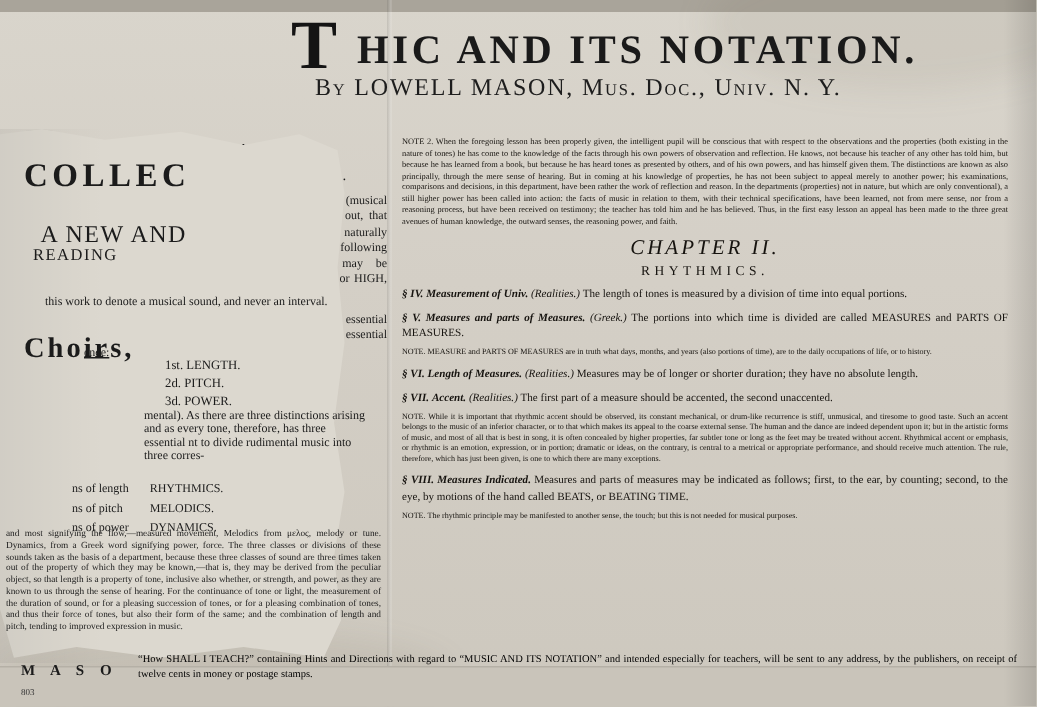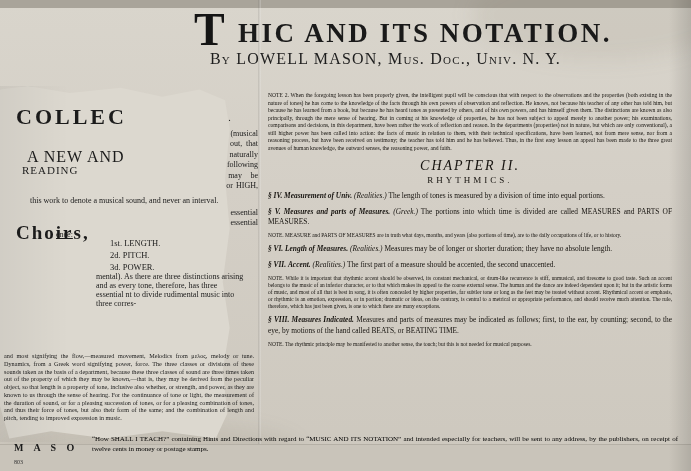--- a/index.html
+++ b/index.html
@@ -177,20 +177,36 @@
   <div class="frag-txt" id="f-small2">ence:</div>
 
   <div class="frag-txt" id="f-list">
     <div>1st. LENGTH.</div>
     <div>2d. PITCH.</div>
     <div>3d. POWER.</div>
   </div>
 
   <div class="frag-txt" id="f-para1">mental).  As there are three distinctions arising and as every tone, therefore, has three essential nt to divide rudimental music into three corres-</div>
 
+  <table class="frag-txt" id="f-tbl">
+    <tbody>
+        <tr>
+      <td>ns of length</td>
+      <td>RHYTHMICS.</td>
+    </tr>
+    <tr>
+      <td>ns of pitch</td>
+      <td>MELODICS.</td>
+    </tr>
+    <tr>
+      <td>ns of power</td>
+      <td>DYNAMICS.</td>
+    </tr>
+  </tbody>
+    </table>
 
   <div class="frag-txt" id="f-block">and most signifying the flow,—measured movement, Melodics from μελος, melody or tune.  Dynamics, from a Greek word signifying power, force. The three classes or divisions of these sounds taken as the basis of a department, because these three classes of sound are three times taken out of the property of which they may be known,—that is, they may be derived from the peculiar object, so that length is a property of tone, inclusive also whether, or strength, and power, as they are known to us through the sense of hearing.  For the continuance of tone or light, the measurement of the duration of sound, or for a pleasing succession of tones, or for a pleasing combination of tones, and thus their force of tones, but also their form of the same; and the combination of length and pitch, tending to improved expression in music.</div>
 
   <div id="rightcol">
     <div id="note-top">NOTE 2. When the foregoing lesson has been properly given, the intelligent pupil will be conscious that with respect to the observations and the properties (both existing in the nature of tones) he has come to the knowledge of the facts through his own powers of observation and reflection. He knows, not because his teacher of any other has told him, but because he has learned from a book, but because he has heard tones as presented by others, and of his own powers, and has himself given them. The distinctions are known as also principally, through the mere sense of hearing. But in coming at his knowledge of properties, he has not been subject to appeal merely to another power; his examinations, comparisons and decisions, in this department, have been rather the work of reflection and reason. In the departments (properties) not in nature, but which are only conventional), a still higher power has been called into action: the facts of music in relation to them, with their technical specifications, have been learned, not from mere sense, nor from a reasoning process, but have been received on testimony; the teacher has told him and he has believed. Thus, in the first easy lesson an appeal has been made to the three great avenues of human knowledge, the outward senses, the reasoning power, and faith.</div>
 
     <div id="ch2">CHAPTER II.</div>
     <div id="ch2sub">RHYTHMICS.</div>
 
     <div class="sec">

